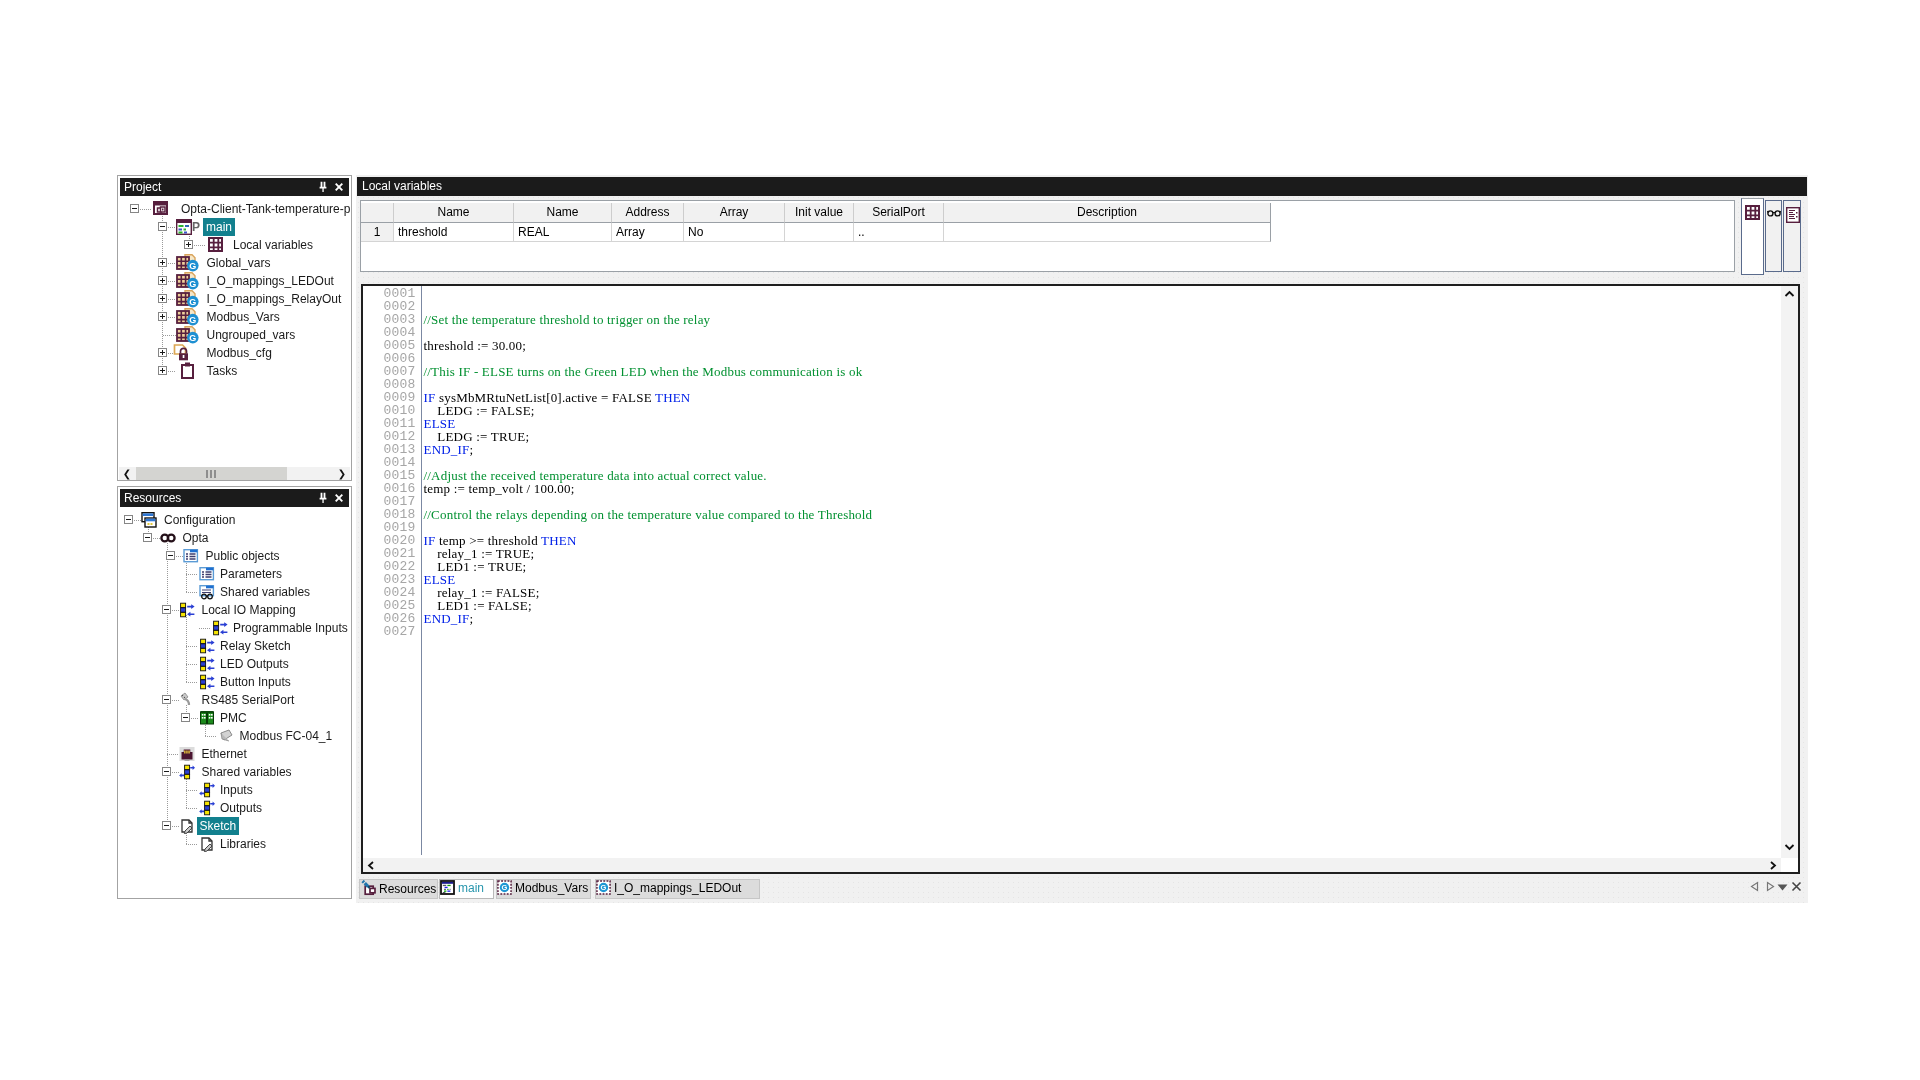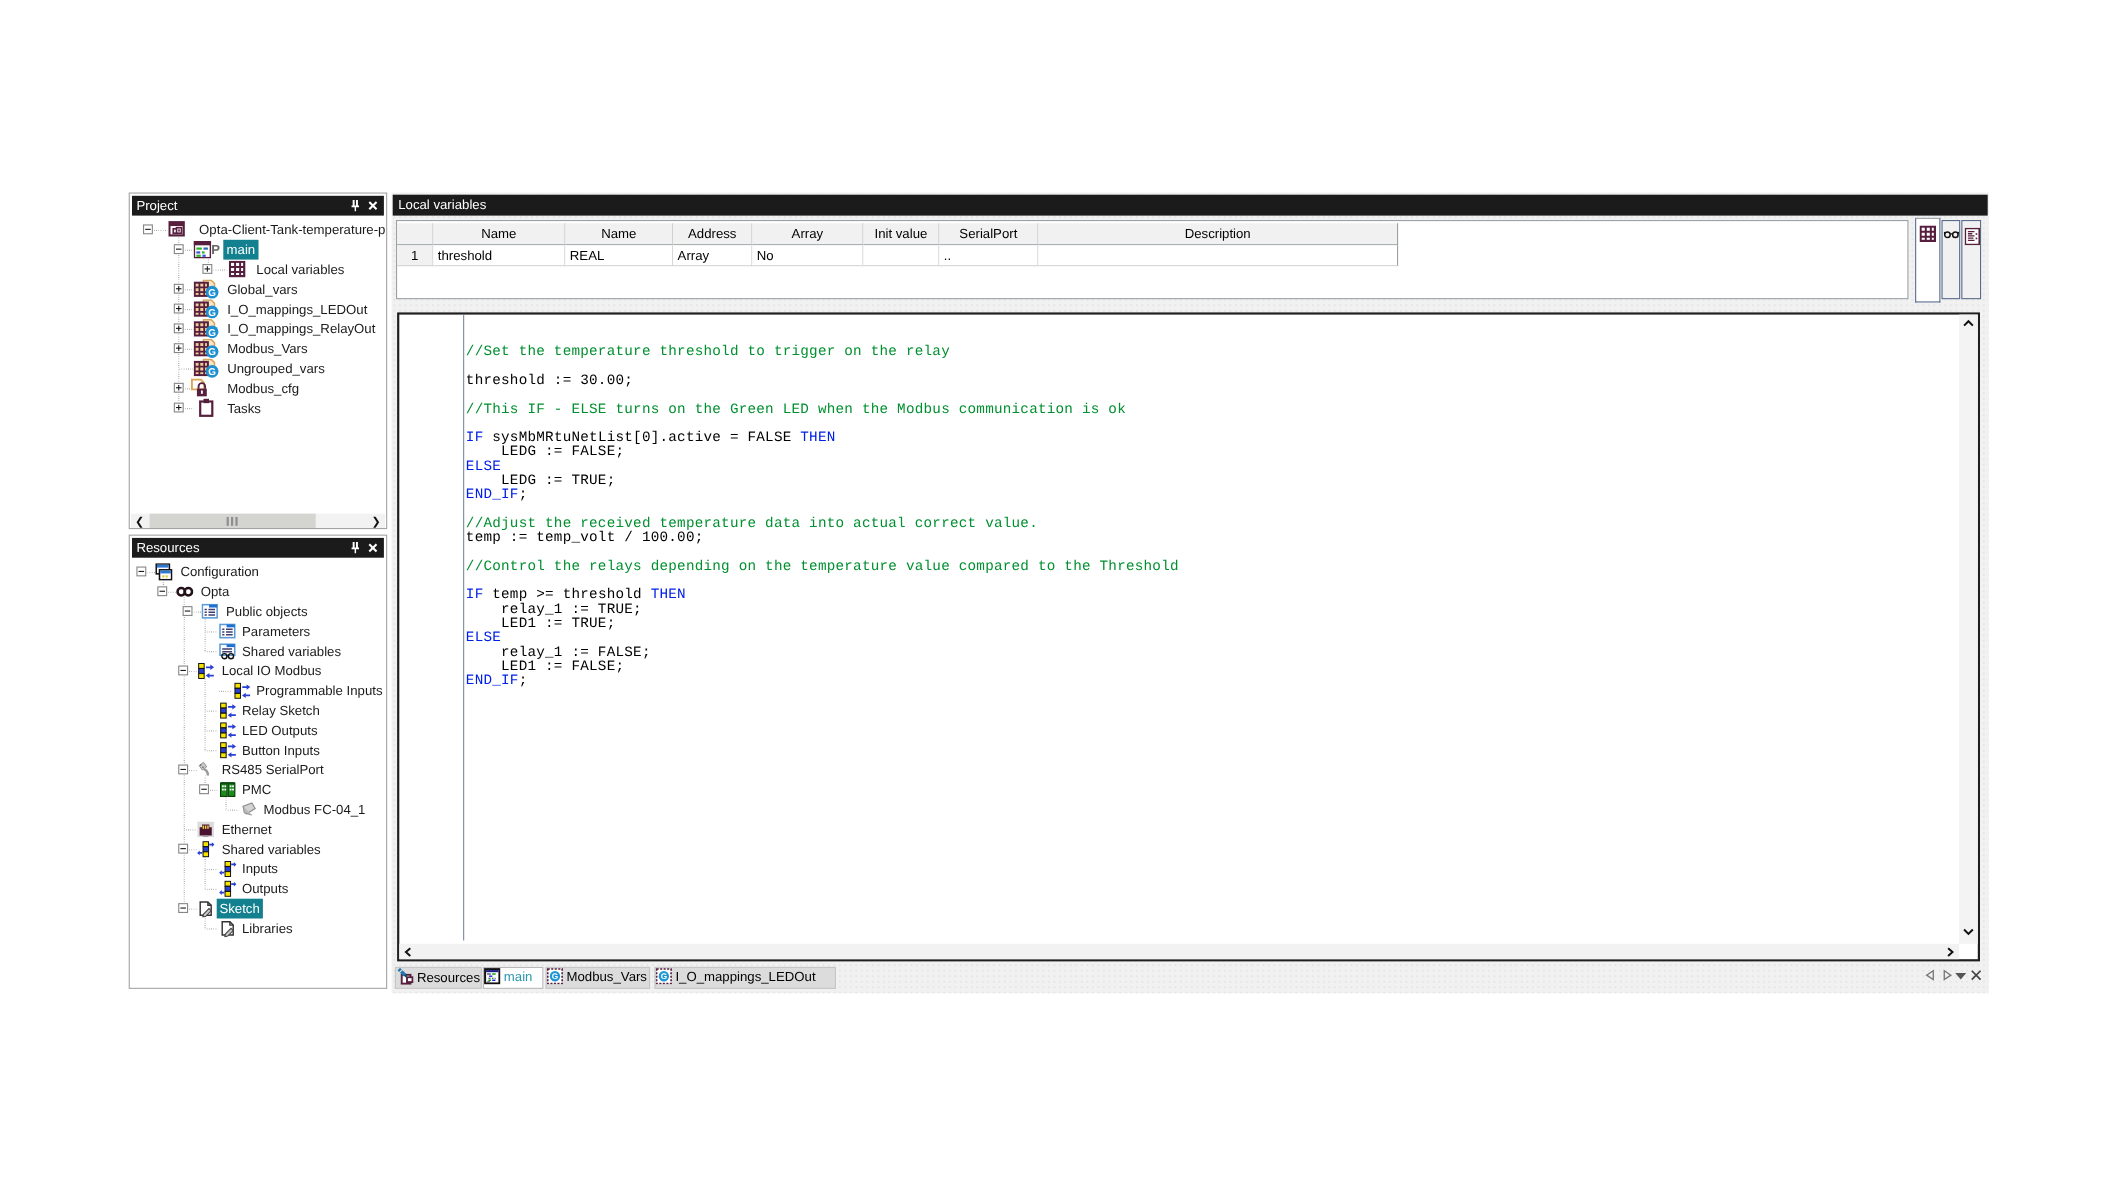--- a/index.html
+++ b/index.html
@@ -18,21 +18,21 @@
 .gray-dots{background-color:#f1f1f1;background-image:radial-gradient(circle,#e5e5e5 0.7px,transparent 0.8px);background-size:5px 5px}
 
 .sbar{position:absolute;background:#f2f2f2}
 .sthumb{position:absolute;background:#cdcdcd}
 .arr{position:absolute;font-size:10px;color:#111;text-align:center}
 
 .hdrcell{position:absolute;top:2px;height:20px;background:#f1f1f1;border-right:1px solid #cdcdcd;border-bottom:1px solid #9aa0a6;font-size:12px;text-align:center;line-height:19px;color:#000}
 .datacell{position:absolute;top:22px;height:19px;background:#fff;border-right:1px solid #d4d4d4;border-bottom:1px solid #d4d4d4;font-size:12px;line-height:18px;color:#000;padding-left:4px}
 
 #gutter{position:absolute;font-family:"Liberation Mono",monospace;font-size:13px;line-height:13px;letter-spacing:0.2px;color:#a6a6a6;text-align:right;white-space:pre}
-#code{position:absolute;font-family:Liberation Mono, monospace;font-size:13px;line-height:13px;letter-spacing:0.2px;color:#000;white-space:pre}
+#code{position:absolute;font-family:Liberation Serif, serif;font-size:13px;line-height:13px;letter-spacing:0.2px;color:#000;white-space:pre}
 #code .g{color:#009030}
 #code .b{color:#0020e8}
 
 .btab{position:absolute;top:879px;height:19.5px;background:#dcdcdc;border:1px solid #c6c6c6;font-size:12px;line-height:17px;color:#000;white-space:nowrap}
 .btab.active{background:#fff;border-color:#b9b9b9}
 .btab svg{vertical-align:-3px;margin-right:3px}
 </style></head>
 <body>
 
 <div class="panel" id="proj" style="left:117px;top:175px;width:235px;height:306px">
@@ -300,21 +300,21 @@
         <i></i>
       </div>
     <div class="hdot" style="left:54px;top:9px;width:7px"></div>
     <svg class="ticon" style="left:61px;top:1px" width="16" height="16" viewBox="0 0 16 16">
       <rect x="1.6" y="1.2" width="5" height="4.4" fill="#f6e400" stroke="#111" stroke-width="0.9"></rect>
       <rect x="1.6" y="5.8" width="5" height="4.4" fill="#2a3fd4" stroke="#111" stroke-width="0.9"></rect>
       <rect x="1.6" y="10.4" width="5" height="4.4" fill="#f6e400" stroke="#111" stroke-width="0.9"></rect>
       <path d="M8.2 3.8h4V2.2l3.4 2.4-3.4 2.4V5.4h-4z" fill="#2a3fd4"></path>
       <path d="M15.4 11.4h-4V9.8L8 12.2l3.4 2.4V13h4z" fill="#2a3fd4"></path>
     </svg>
-    <div class="tlabel" style="left:83.5px">Local IO Modbus</div>
+    <div class="tlabel" style="left:83.5px">Local IO Mapping</div>
   </div>
 
   <div class="trow" style="left:13px;top:132px;width:235px">
     <div class="hdot" style="left:68px;top:9px;width:12px"></div>
     <svg class="ticon" style="left:80.5px;top:1px" width="16" height="16" viewBox="0 0 16 16">
       <rect x="1.6" y="1.2" width="5" height="4.4" fill="#f6e400" stroke="#111" stroke-width="0.9"></rect>
       <rect x="1.6" y="5.8" width="5" height="4.4" fill="#2a3fd4" stroke="#111" stroke-width="0.9"></rect>
       <rect x="1.6" y="10.4" width="5" height="4.4" fill="#f6e400" stroke="#111" stroke-width="0.9"></rect>
       <path d="M8.2 3.8h4V2.2l3.4 2.4-3.4 2.4V5.4h-4z" fill="#2a3fd4"></path>
       <path d="M15.4 11.4h-4V9.8L8 12.2l3.4 2.4V13h4z" fill="#2a3fd4"></path>
@@ -519,20 +519,47 @@
     <svg style="position:absolute;left:2px;top:6px" width="14" height="16" viewBox="0 0 14 16">
       <rect x="0.7" y="0.7" width="12.6" height="14.6" fill="#fff" stroke="#571f3e" stroke-width="1.4"></rect>
       <path d="M3 3.5h6M3 5.5h4M3 7.5h6M3 9.5h5M3 11.5h6" stroke="#571f3e" stroke-width="1.2"></path>
       <rect x="10" y="5" width="1.5" height="1.5" fill="#571f3e"></rect>
         <rect x="10" y="9" width="1.5" height="1.5" fill="#571f3e"></rect>
     </svg>
   </div>
 
   <div class="abs" style="left:4.5px;top:108.5px;width:1439px;height:590px;border:2px solid #1f1f1f;background:#fff">
 
+    <div id="gutter" style="left:0px;top:1.5px;width:53px">0001
+0002
+0003
+0004
+0005
+0006
+0007
+0008
+0009
+0010
+0011
+0012
+0013
+0014
+0015
+0016
+0017
+0018
+0019
+0020
+0021
+0022
+0023
+0024
+0025
+0026
+0027</div>
     <div class="abs" style="left:58.5px;top:0;width:1px;height:569px;background:#7b88a2"></div>
     <div id="code" style="left:61px;top:1.5px">
 
 <span class="g">//Set the temperature threshold to trigger on the relay</span>
 
 threshold := 30.00;
 
 <span class="g">//This IF - ELSE turns on the Green LED when the Modbus communication is ok</span>
 
 <span class="b">IF</span> sysMbMRtuNetList[0].active = FALSE <span class="b">THEN</span>

